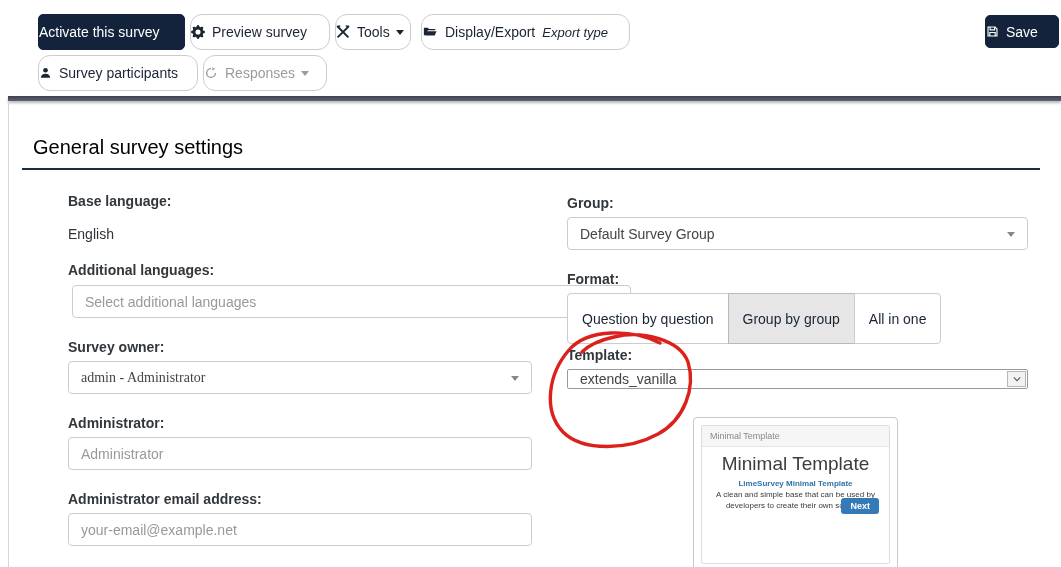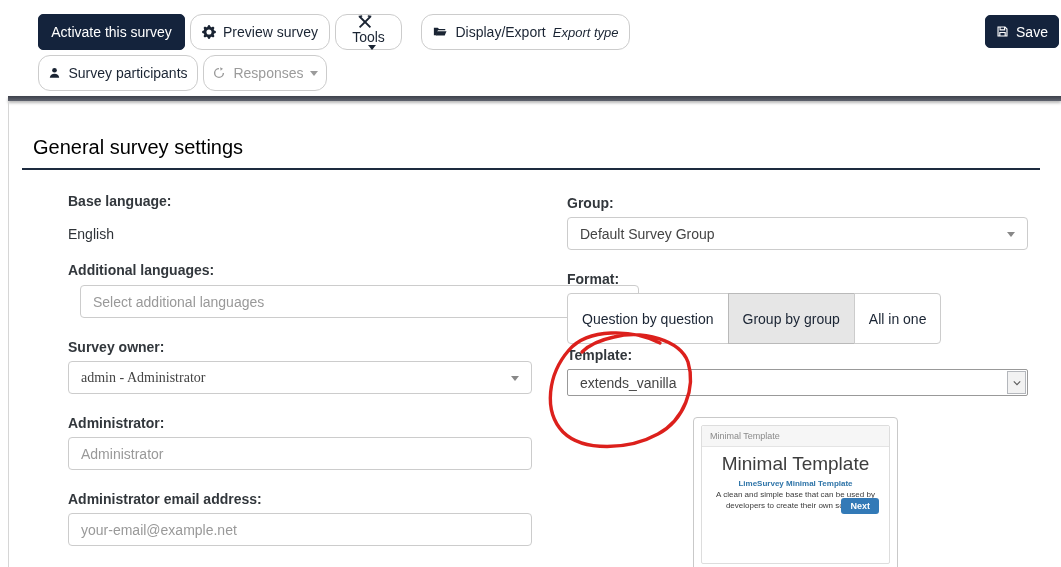--- a/index.html
+++ b/index.html
@@ -1,20 +1,20 @@
 <!DOCTYPE html>
 <html><head>
 <meta charset="utf-8">
 <style>
   * { margin:0; padding:0; box-sizing:border-box; }
   body { background:#fff; font-family:"Liberation Sans", sans-serif; }
   #screen { position:relative; width:1061px; height:567px; background:#fff; overflow:hidden; }
 
   
-  .btn { position:absolute; height:36px; display:flex; align-items:center; justify-content:center;
+  .btn { position:absolute; height:36px; display:flex; align-items:center; 
          font-size:14px; border-radius:5px; cursor:pointer; white-space:nowrap; }
   .btn-dark { background:#14233c; color:#fff; border:1px solid #14233c; }
   .btn-light { background:#fff; color:#1a2433; border:1px solid #cccccc; border-radius:12px; }
   .btn-disabled { color:#9b9b9b; }
   .btn .ic { display:inline-flex; margin-right:7px; }
   .caret { display:inline-block; width:0; height:0; border-left:4px solid transparent;
            border-right:4px solid transparent; border-top:5px solid currentColor; margin-left:6px; }
   .note-italic { font-style:italic; font-size:13px; margin-left:7px; }
 
   
@@ -37,21 +37,21 @@
   .sel .sel-caret { position:absolute; right:12px; top:14px; width:0; height:0;
          border-left:4px solid transparent; border-right:4px solid transparent; border-top:5px solid #888; }
 
   .fmt-group { position:absolute; display:flex; }
   .fmt-btn { height:51px; display:flex; align-items:center; padding:0 14px; font-size:14px; color:#1a2433;
              background:#fff; border:1px solid #ccc; margin-left:-1px; cursor:pointer; }
   .fmt-btn:first-child { border-radius:4px 0 0 4px; margin-left:0; }
   .fmt-btn:last-child { border-radius:0 4px 4px 0; }
   .fmt-btn.active { background:#e6e6e6; border-color:#b9b9b9; }
 
-  .native-select { position:absolute; height:27px; border:1px solid #999; border-radius:2px; background:#fff;
+  .native-select { position:absolute; height:20px; border:1px solid #999; border-radius:2px; background:#fff;
                    display:flex; align-items:center; padding:0 16px 0 12px; font-size:14px; color:#444; cursor:pointer; }
   .native-arrow { position:absolute; right:1px; top:1px; bottom:1px; width:19px; background:#f2f2f2;
                   border:1px solid #b4b7bc; display:flex; align-items:center; justify-content:center; }
 
   
   .preview-outer { position:absolute; left:693px; top:417px; width:205px; height:160px;
                    border:1px solid #c9c9c9; border-radius:4px; background:#fff; }
   .preview-card { position:absolute; left:7px; top:7px; width:189px; height:139px;
                   border:1px solid #ddd; border-radius:2px; background:#fff; }
   .preview-header { height:21px; background:#f6f6f6; border-bottom:1px solid #e4e4e4; border-radius:3px 3px 0 0;
@@ -76,21 +76,21 @@
 
   <div class="btn btn-light" style="left:190px; top:14px; width:140px;">
     <span class="ic">
       <svg class="icon" width="14" height="14" viewBox="0 0 16 16" fill="#1a2433">
           <path d="M9.405 1.05c-.413-1.4-2.397-1.4-2.81 0l-.1.34a1.464 1.464 0 0 1-2.105.872l-.31-.17c-1.283-.698-2.686.705-1.987 1.987l.169.311c.446.82.023 1.841-.872 2.105l-.34.1c-1.4.413-1.4 2.397 0 2.81l.34.1a1.464 1.464 0 0 1 .872 2.105l-.17.31c-.698 1.283.705 2.686 1.987 1.987l.311-.169a1.464 1.464 0 0 1 2.105.872l.1.34c.413 1.4 2.397 1.4 2.81 0l.1-.34a1.464 1.464 0 0 1 2.105-.872l.31.17c1.283.698 2.686-.705 1.987-1.987l-.169-.311a1.464 1.464 0 0 1 .872-2.105l.34-.1c1.4-.413 1.4-2.397 0-2.81l-.34-.1a1.464 1.464 0 0 1-.872-2.105l.17-.31c.698-1.283-.705-2.686-1.987-1.987l-.311.169a1.464 1.464 0 0 1-2.105-.872zM8 10.93a2.93 2.93 0 1 1 0-5.86 2.93 2.93 0 0 1 0 5.86z"></path>
         </svg>
     </span>
     <span>Preview survey</span>
   </div>
 
-  <div class="btn btn-light" style="left:335px; top:14px; width:67px;flex-direction:column;">
+  <div class="btn btn-light" style="left:335px; top:14px; width:76px;">
     <span class="ic">
       <svg class="icon" width="14" height="14" viewBox="0 0 16 16" stroke="#1a2433" stroke-width="2.2" stroke-linecap="square">
         <path d="M2.6 2.6 L13.4 13.4"></path>
           <path d="M13.4 2.6 L2.6 13.4"></path>
         <path d="M1.6 1.6 L4 1.2" stroke-width="1.6"></path>
           <path d="M14.4 1.6 L12 1.2" stroke-width="1.6"></path>
       </svg>
     </span>
     <span>Tools</span>
     <span class="caret"></span>
@@ -142,21 +142,21 @@
   <div class="top-sep"></div>
   <div class="left-border"></div>
 
   <div class="page-title">General survey settings</div>
   <div class="title-rule"></div>
 
   <div class="flabel" style="left:68px; top:193px;">Base language:</div>
   <div class="ftext" style="left:68px; top:226px;">English</div>
 
   <div class="flabel" style="left:68px; top:262px;">Additional languages:</div>
-  <input class="tinput" style="left: 80px; top: 285px; width: 559px;" type="text" placeholder="Select additional languages">
+  <input class="tinput" style="left: 72px; top: 285px; width: 559px;" type="text" placeholder="Select additional languages">
 
   <div class="flabel" style="left:68px; top:339px;">Survey owner:</div>
   <div class="sel" style="left:68px; top:361px; width:464px;font-family:Liberation Serif, serif;">
     <span>admin - Administrator</span>
     <span class="sel-caret"></span>
   </div>
 
   <div class="flabel" style="left:68px; top:415px;">Administrator:</div>
   <input class="tinput" style="left: 68px; top: 437px; width: 464px;" type="text" placeholder="Administrator">
 

